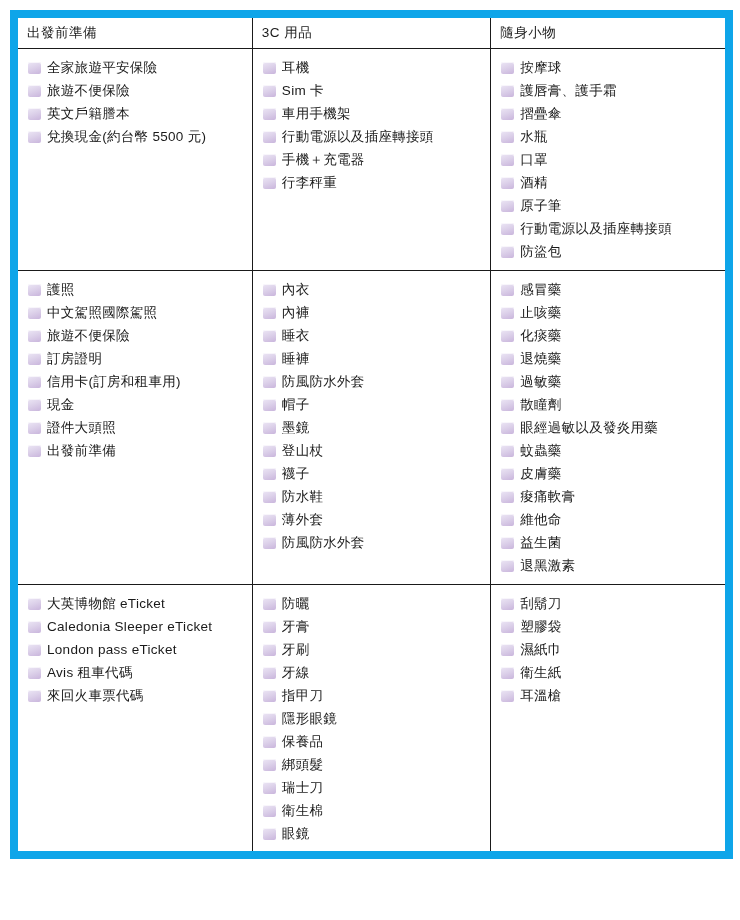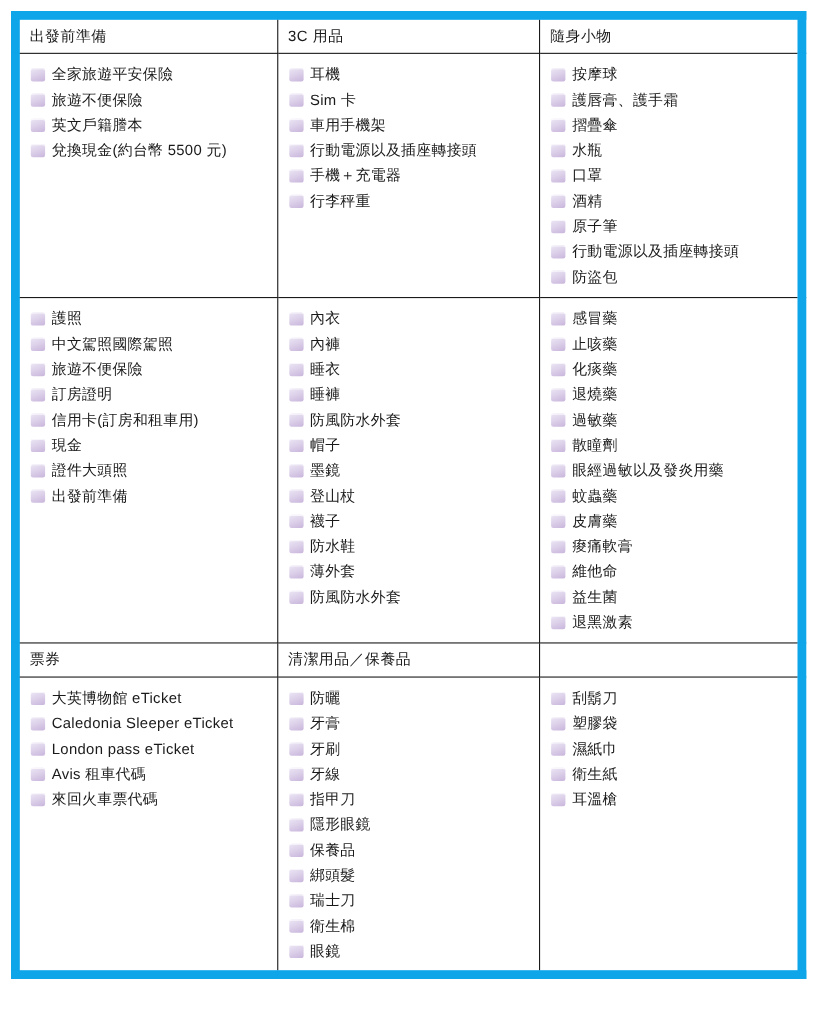--- a/index.html
+++ b/index.html
@@ -287,25 +287,20 @@
           <div class="item">
             <span class="checkbox"></span>
             <span class="label">益生菌</span>
           </div>
           <div class="item">
             <span class="checkbox"></span>
             <span class="label">退黑激素</span>
           </div>
         </td>
   </tr>
-  <tr>
-    <td class="hdr">票券</td>
-    <td class="hdr">清潔用品／保養品</td>
-    <td class="hdr"></td>
-  </tr>
   <tr class="r3">
     <td class="body">
           <div class="item">
             <span class="checkbox"></span>
             <span class="label">大英博物館 eTicket</span>
           </div>
           <div class="item">
             <span class="checkbox"></span>
             <span class="label">Caledonia Sleeper eTicket</span>
           </div>

